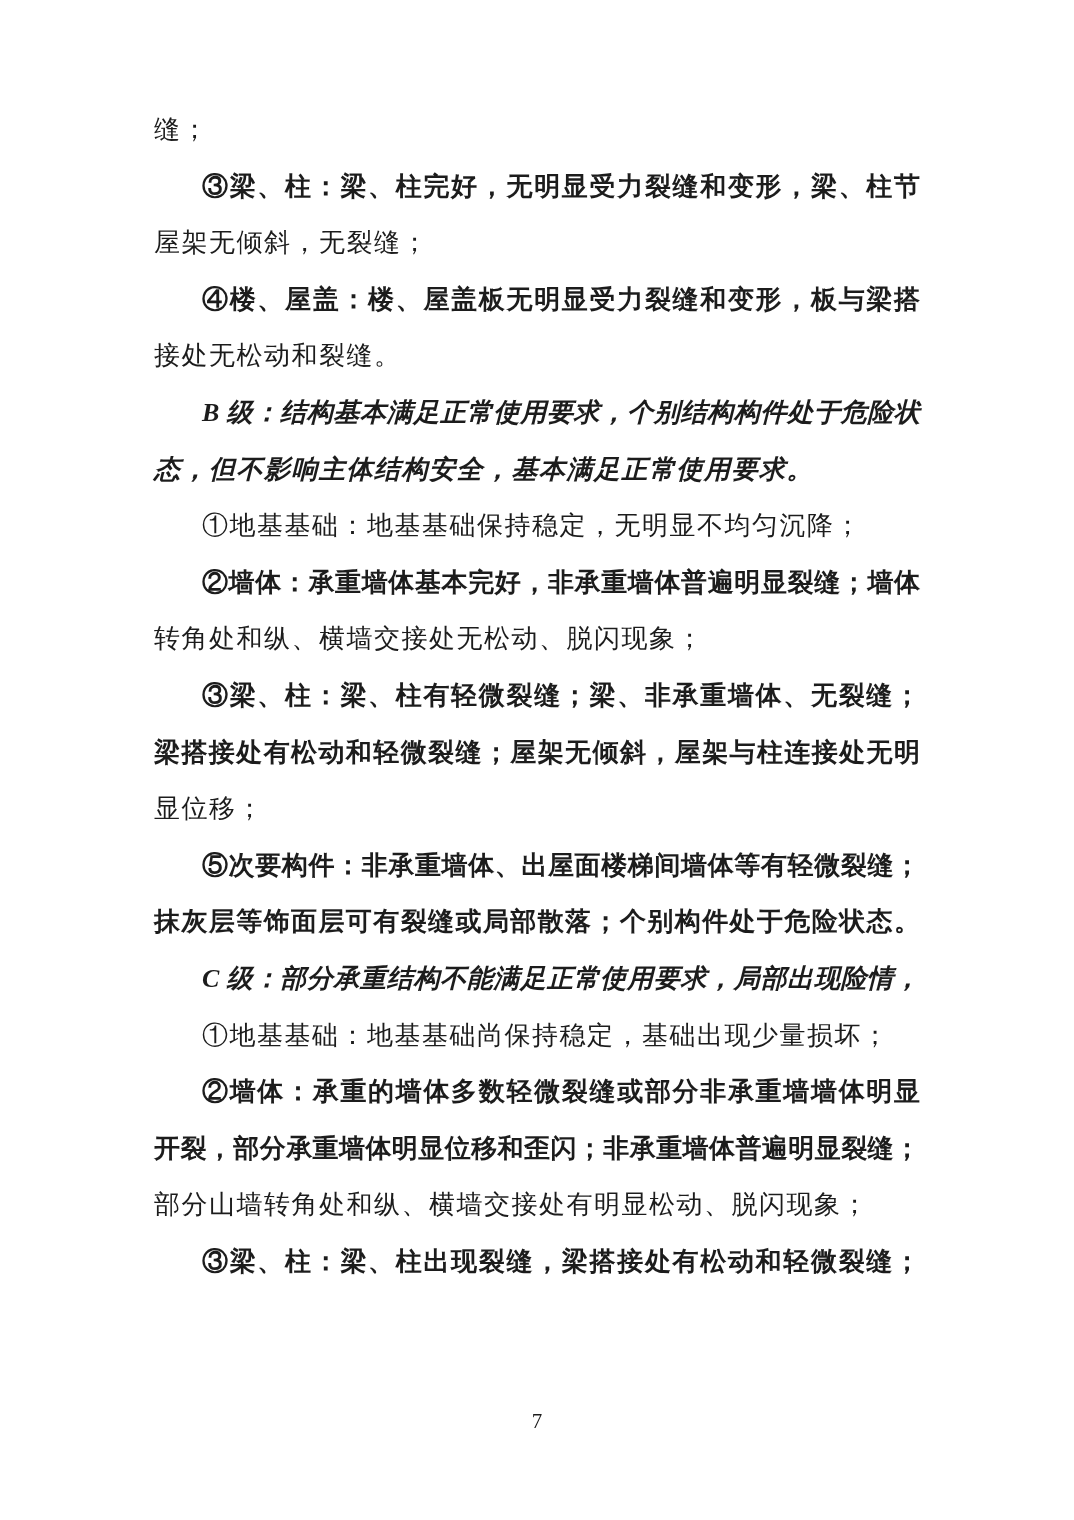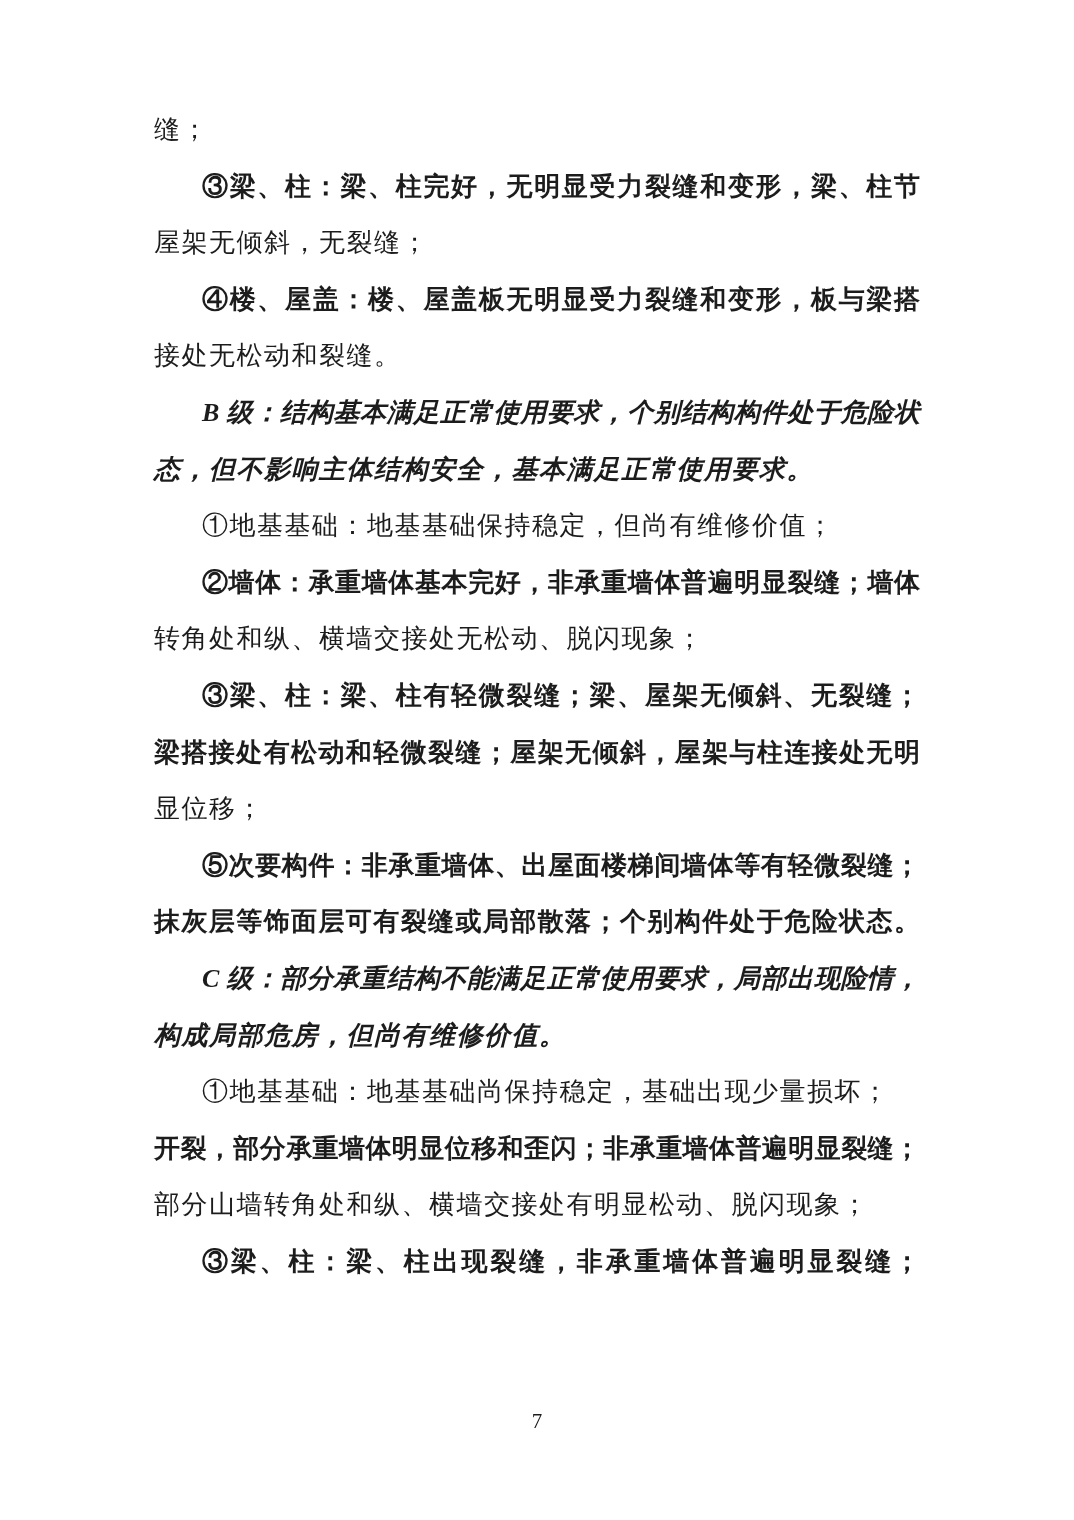--- a/index.html
+++ b/index.html
@@ -61,29 +61,29 @@
 
 <div class="page">
   <div class="text-block">
     <div class="line">缝；</div>
     <div class="line indent just">③梁、柱：梁、柱完好，无明显受力裂缝和变形，梁、柱节</div>
     <div class="line">屋架无倾斜，无裂缝；</div>
     <div class="line indent just">④楼、屋盖：楼、屋盖板无明显受力裂缝和变形，板与梁搭</div>
     <div class="line">接处无松动和裂缝。</div>
     <div class="line indent just bold">B 级：结构基本满足正常使用要求，个别结构构件处于危险状</div>
     <div class="line bold">态，但不影响主体结构安全，基本满足正常使用要求。</div>
-    <div class="line indent">①地基基础：地基基础保持稳定，但尚有维修价值；</div>
+    <div class="line indent">①地基基础：地基基础保持稳定，无明显不均匀沉降；</div>
     <div class="line indent just">②墙体：承重墙体基本完好，非承重墙体普遍明显裂缝；墙体</div>
     <div class="line">转角处和纵、横墙交接处无松动、脱闪现象；</div>
-    <div class="line indent just">③梁、柱：梁、柱有轻微裂缝；梁、屋架无倾斜、无裂缝；</div>
+    <div class="line indent just">③梁、柱：梁、柱有轻微裂缝；梁、非承重墙体、无裂缝；</div>
     <div class="line just">梁搭接处有松动和轻微裂缝；屋架无倾斜，屋架与柱连接处无明</div>
     <div class="line">显位移；</div>
     <div class="line indent just">⑤次要构件：非承重墙体、出屋面楼梯间墙体等有轻微裂缝；</div>
     <div class="line just">抹灰层等饰面层可有裂缝或局部散落；个别构件处于危险状态。</div>
     <div class="line indent just bold">C 级：部分承重结构不能满足正常使用要求，局部出现险情，</div>
-    <div class="line bold">构成局部危房，但尚有维修价值。</div>
     <div class="line indent">①地基基础：地基基础尚保持稳定，基础出现少量损坏；</div>
+    <div class="line indent just">②墙体：承重的墙体多数轻微裂缝或部分非承重墙墙体明显</div>
     <div class="line just">开裂，部分承重墙体明显位移和歪闪；非承重墙体普遍明显裂缝；</div>
     <div class="line">部分山墙转角处和纵、横墙交接处有明显松动、脱闪现象；</div>
-    <div class="line indent just">③梁、柱：梁、柱出现裂缝，非承重墙体普遍明显裂缝；</div>
+    <div class="line indent just">③梁、柱：梁、柱出现裂缝，梁搭接处有松动和轻微裂缝；</div>
   </div>
   <div class="page-number">7</div>
 </div>
 
 </body></html>

